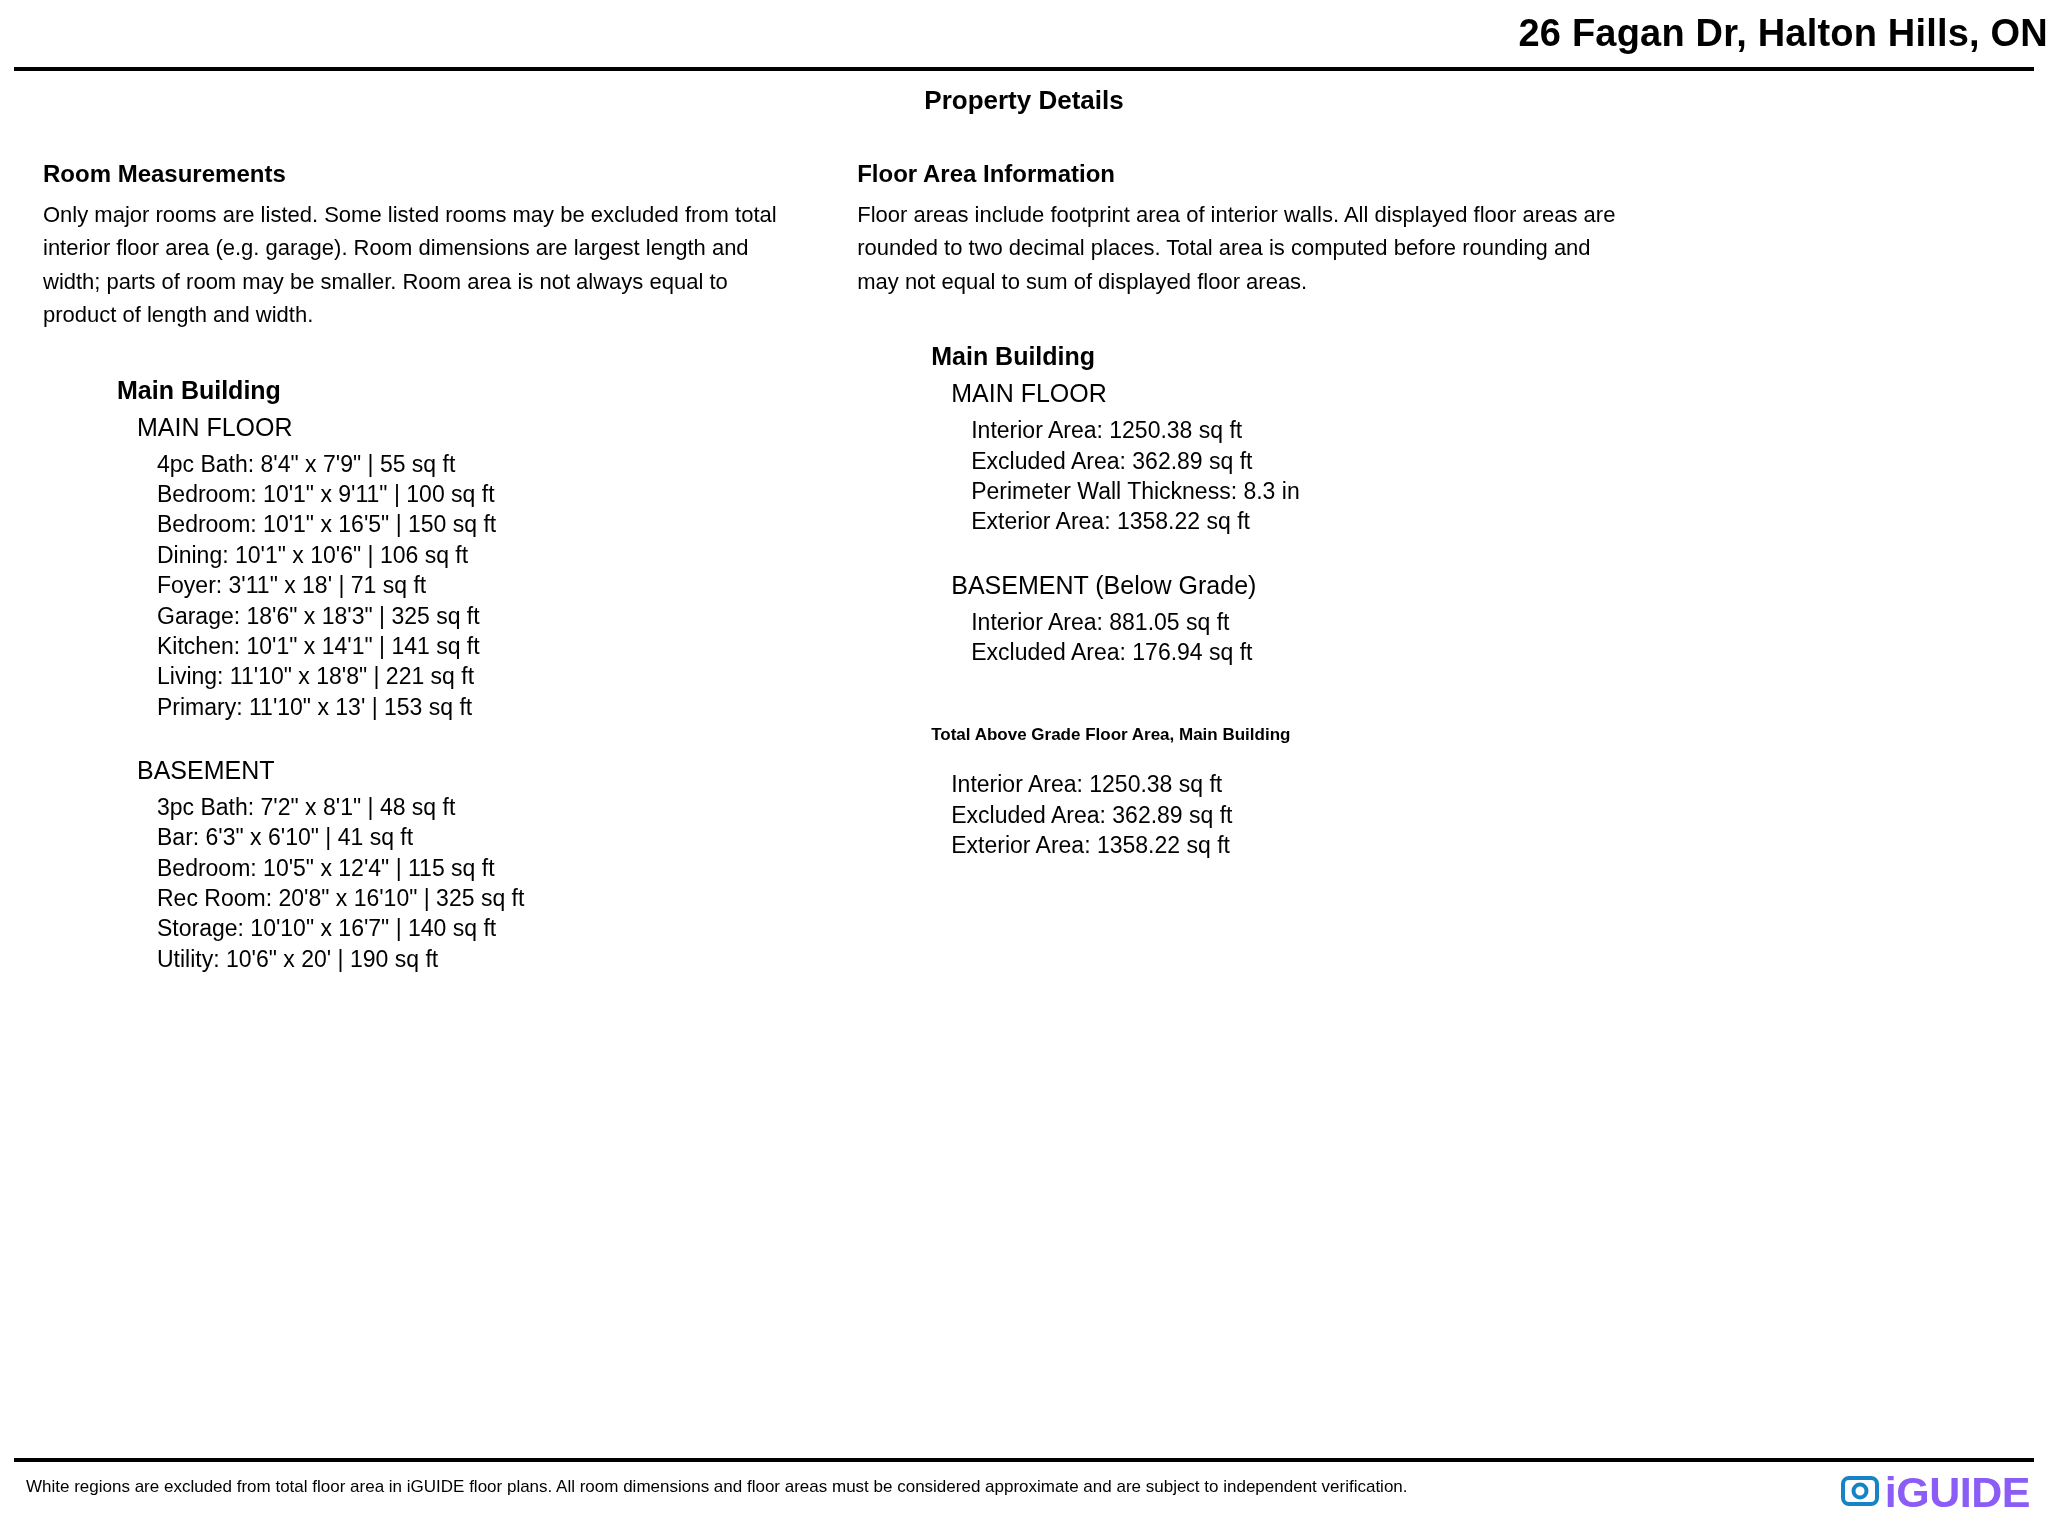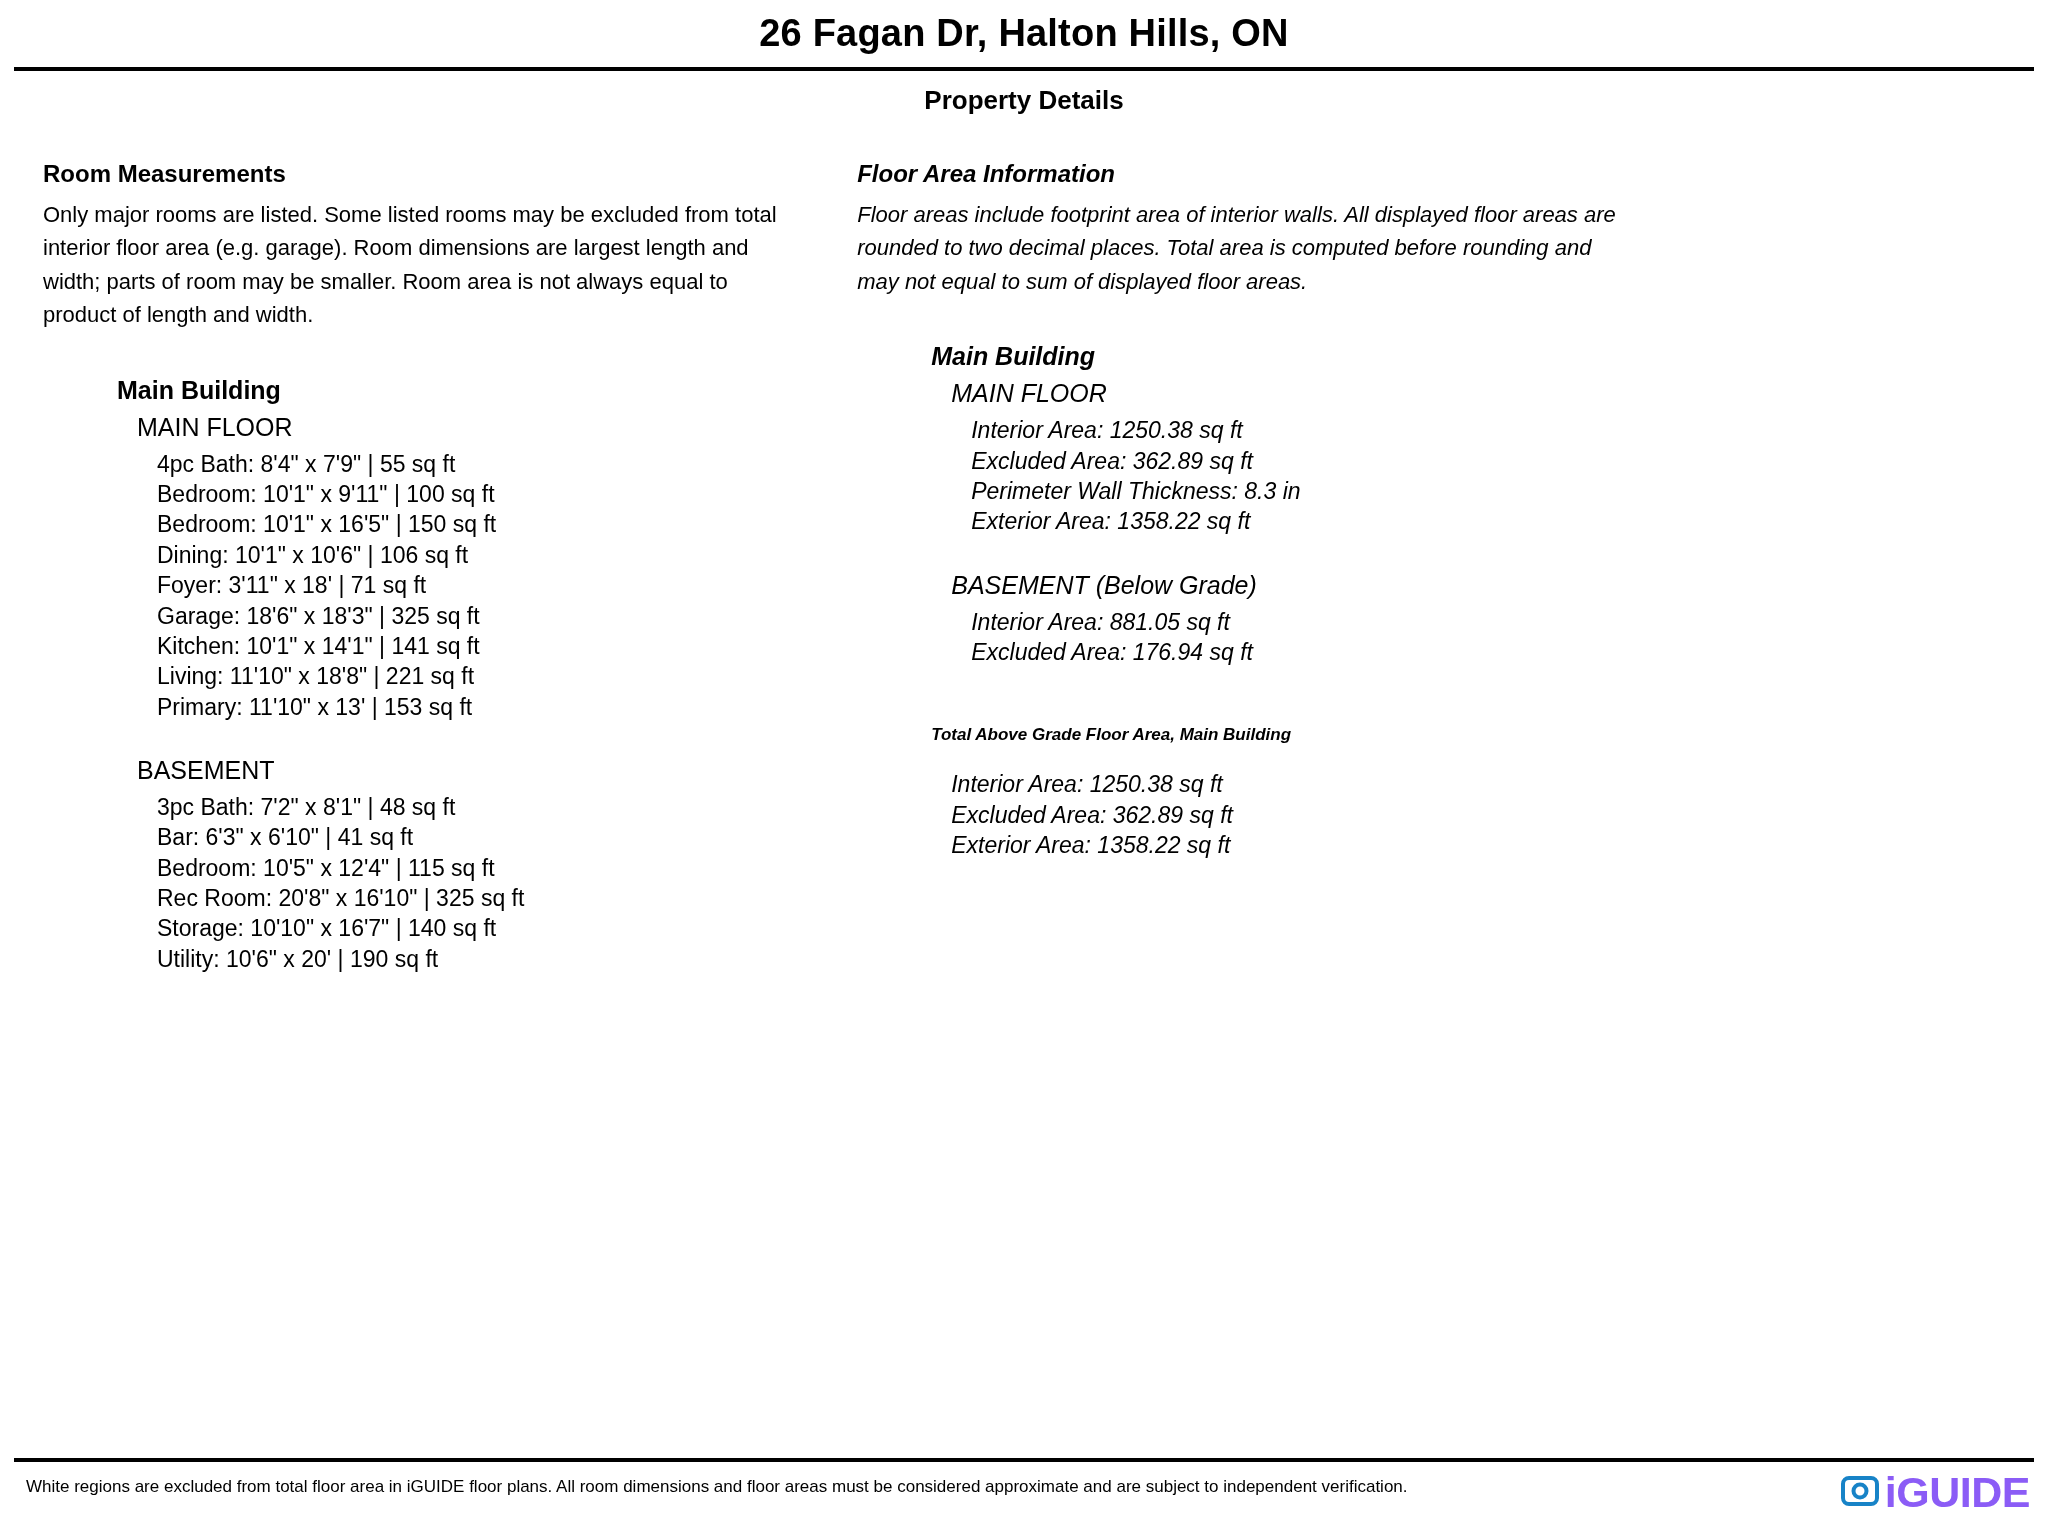--- a/index.html
+++ b/index.html
@@ -11,21 +11,21 @@
     width: 2048px;
     height: 1534px;
     position: relative;
     font-family: "Liberation Sans", sans-serif;
     color: #000000;
     overflow: hidden;
   }
 
   
   .page-title {
-    text-align: center;
+    text-align: right;
     font-size: 38px;
     font-weight: bold;
     letter-spacing: 0.2px;
     padding-top: 13px;
     line-height: 1.1;
   }
   .rule-top {
     margin: 12px 14px 0 14px;
     border-top: 4px solid #000;
   }
@@ -42,21 +42,21 @@
     top: 160px;
     left: 13px;
     width: 1644px;
     display: flex;
   }
   .col {
     width: 1024px;
     box-sizing: border-box;
   }
   .col-left  { padding-left: 30px; padding-right: 28px; }
-  .col-right { padding-left: 22px; padding-right: 34px; font-style: italic; }
+  .col-right { padding-left: 22px; padding-right: 34px; }
 
   .section-head {
     font-size: 24px;
     font-weight: bold;
     margin: 0 0 10px 0;
   }
   .section-note {
     font-size: 22px;
     line-height: 1.52;
     margin: 0;

